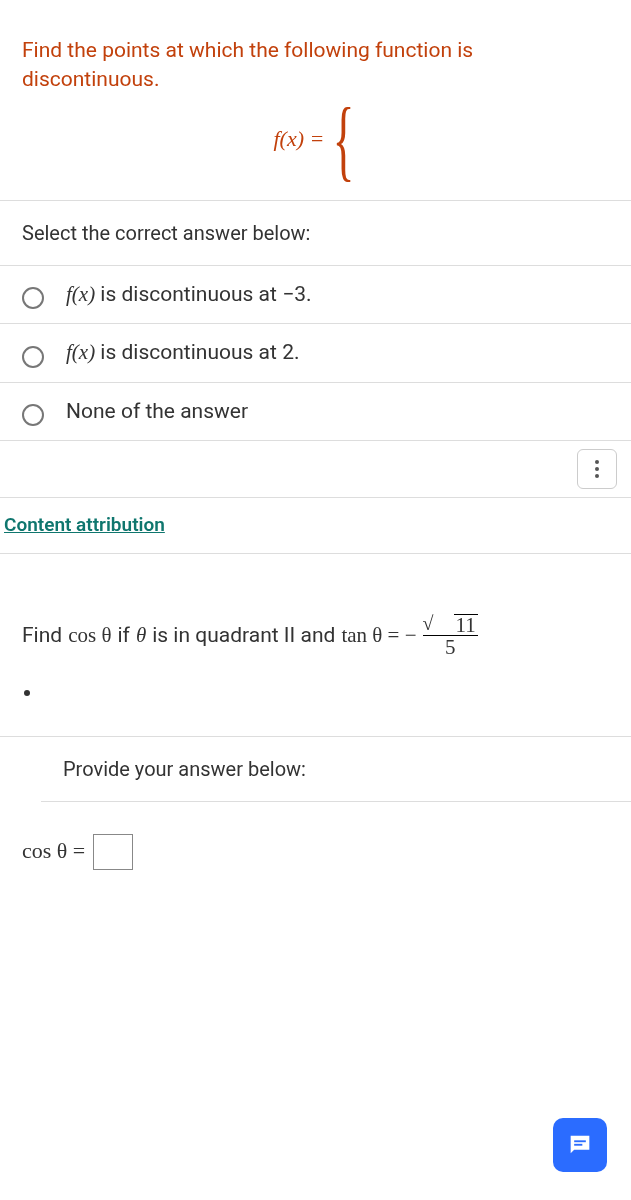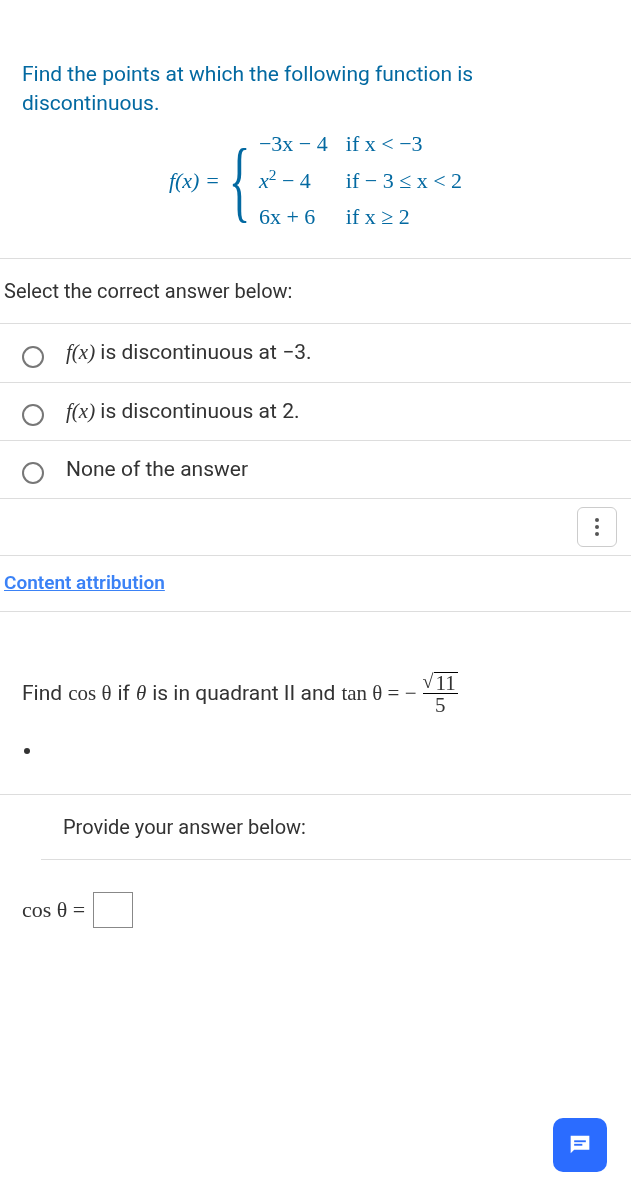--- a/index.html
+++ b/index.html
@@ -8,24 +8,24 @@
     font-family: -apple-system, BlinkMacSystemFont, "Segoe UI", Roboto, Helvetica, Arial, sans-serif;
     background: #fff;
     color: #333;
     font-size: 20px;
     line-height: 1.4;
     width: 631px;
     height: 1200px;
     position: relative;
   }
   .question-stem {
-    padding: 60px 22px 15px 22px;
+    padding: 36px 22px 15px 22px;
     border-bottom: 1px solid #ddd;
     font-size: 21px;
-    color: #0369a1;
+    color: #c2410c;
   }
   .piecewise {
     display: flex;
     align-items: center;
     justify-content: center;
     margin: 10px 0 10px 0;
     font-family: "Times New Roman", serif;
     font-size: 22px;
     gap: 6px;
   }
@@ -38,21 +38,21 @@
     margin: 0 -8px;
   }
   .cases {
     display: grid;
     grid-template-columns: auto auto;
     column-gap: 18px;
     row-gap: 6px;
   }
   .cases span { white-space: nowrap; }
   .prompt-row {
-    padding: 18px 4px;
+    padding: 18px 22px;
     font-size: 20px;
     border-bottom: 1px solid #ddd;
   }
   .option-row {
     padding: 14px 22px;
     font-size: 21px;
     border-bottom: 1px solid #ddd;
     display: flex;
     align-items: flex-end;
     gap: 22px;
@@ -89,21 +89,21 @@
     height: 4px;
     background: #555;
     border-radius: 50%;
   }
   .attrib {
     padding: 14px 4px;
     font-size: 19px;
     font-weight: 600;
   }
   .attrib a {
-    color: #3b82f6;
+    color: #0f766e;
     text-decoration: underline;
     text-align: right;
   }
   .q2-stem {
     padding: 60px 20px 40px 22px;
     border-top: 1px solid #ddd;
     border-bottom: 1px solid #ddd;
     font-size: 21px;
     display: flex;
     align-items: center;
@@ -167,43 +167,36 @@
     align-items: flex-start;
   }
   .sqrt .rad {
     font-size: 20px;
     line-height: 18px;
   }
   .sqrt .under {
     border-top: 1.5px solid #000;
     padding: 0 2px;
     line-height: 20px;
+    margin-left: 20px;
   }
   sup.sq {
     font-size: 0.7em;
     vertical-align: super;
     line-height: 0;
   }
 </style>
 </head>
 <body>
 
 <div class="question-stem">
   <div>Find the points at which the following function is discontinuous.</div>
   <div class="piecewise">
     <span class="fx serif">f(x) =</span>
     <span class="brace serif">{</span>
-    <span class="cases serif">
-      <span>−3x − 4</span>
-      <span class="italic"><span class="serif" style="font-style:normal">if x &lt; −3</span></span>
-      <span><span class="italic">x</span><sup class="sq">2</sup><span> − 4</span></span>
-      <span>if − 3 ≤ x &lt; 2</span>
-      <span>6x + 6</span>
-      <span>if x ≥ 2</span>
-    </span>
   </div>
 </div>
 
 <div class="prompt-row">Select the correct answer below:</div>
 
 <div class="option-row">
   <span class="radio"></span>
   <span>
     <span class="serif italic">f(x)</span><span> is discontinuous at −3.</span>
   </span>

